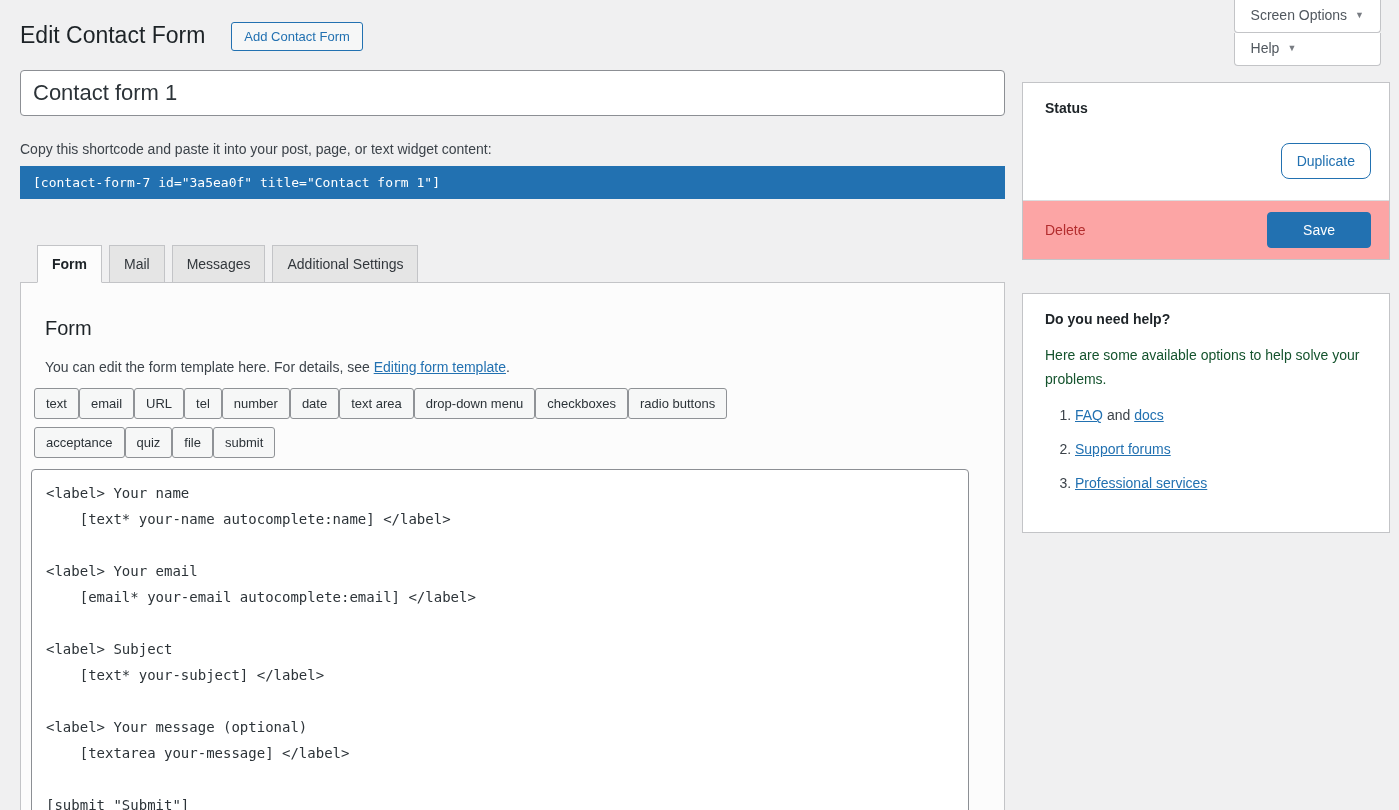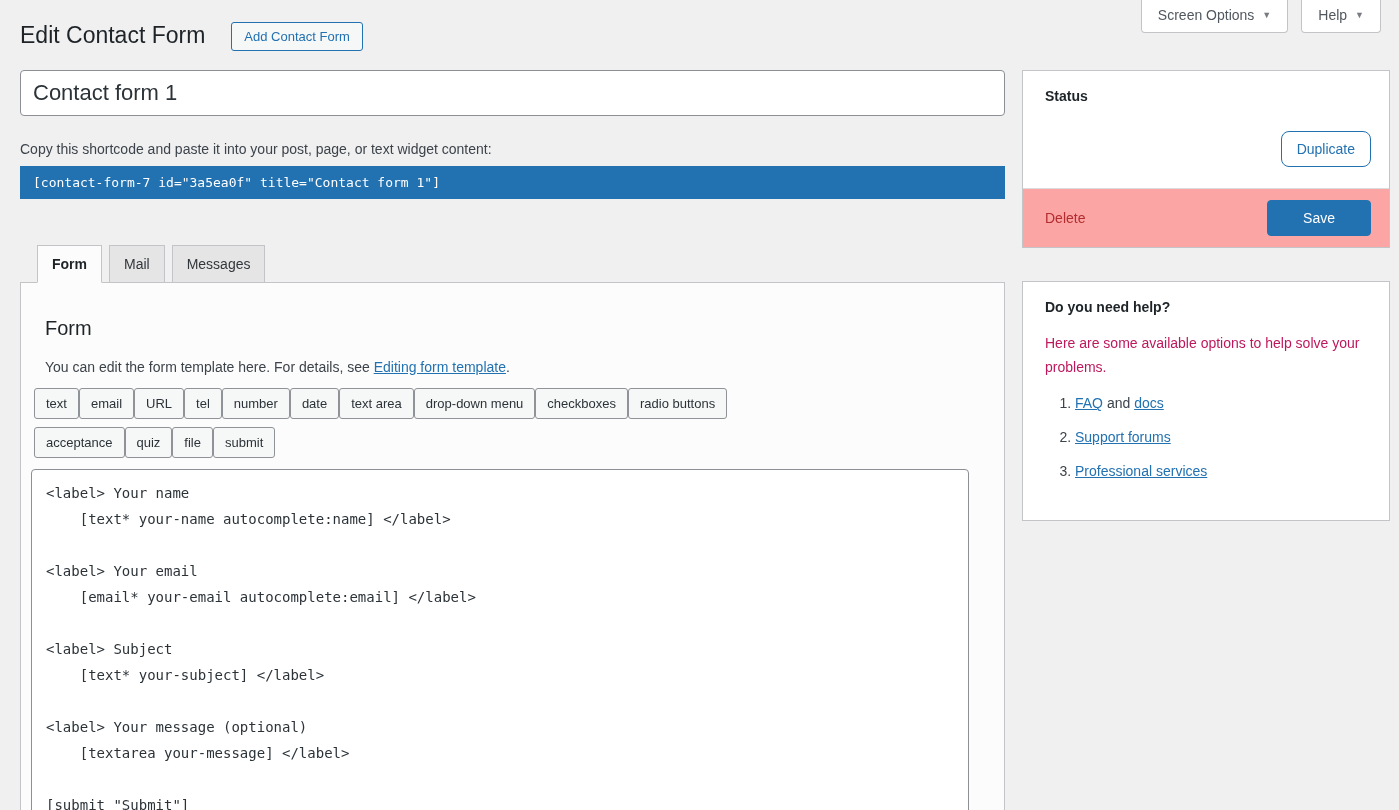--- a/index.html
+++ b/index.html
@@ -5,21 +5,21 @@
   * { box-sizing: border-box; }
   html, body { margin: 0; padding: 0; }
   body {
     width: 1399px; height: 810px; overflow: hidden; position: relative;
     background: #f0f0f1; color: #3c434a;
     font-family: "Liberation Sans", sans-serif; font-size: 13px;
   }
   a { color: #2271b1; }
 
   
-  .screen-meta { position: absolute; top: 0; right: 18px; display: flex; gap: 13px; z-index: 10; }
+  .screen-meta { position: absolute; top: 0; right: 18px; display: flex; z-index: 10; flex-direction: column; }
   .meta-toggle {
     background: #fff; border: 1px solid #c3c4c7; border-top: none;
     border-radius: 0 0 4px 4px; padding: 7px 16px 9px; font-size: 14px; color: #50575e;
     display: flex; align-items: center; gap: 8px; cursor: pointer; font-family: inherit;
   }
   .meta-toggle .chev { font-size: 9px; color: #787c82; line-height: 1; }
 
   
   .page-header { display: flex; align-items: flex-end; gap: 26px; padding: 21px 20px 0; }
   .page-title { font-size: 23px; font-weight: 400; color: #1d2327; margin: 0; line-height: 1.3; }
@@ -70,40 +70,40 @@
 
   .code-area {
     display: block; margin-top: 11px; width: 938px; max-width: 100%; height: 420px;
     border: 1px solid #8c8f94; border-radius: 4px; background: #fff; color: #2c3338;
     font-family: "DejaVu Sans Mono", monospace; font-size: 14px; line-height: 26px;
     padding: 10px 14px; resize: vertical;
   }
 
   
   .postbox { background: #fff; border: 1px solid #c3c4c7; }
-  .status-box { margin-bottom: 33px; }
+  .status-box { margin-bottom: 33px; margin-top: 12px; }
   .status-body { padding: 17px 18px 21px 22px; }
   .box-heading { font-size: 14px; font-weight: 700; color: #1d2327; margin: 0; }
   .duplicate-row { display: flex; justify-content: flex-end; margin-top: 27px; }
   .duplicate-btn {
     background: #fff; border: 1px solid #2271b1; color: #2271b1;
     border-radius: 8px; padding: 9px 15px; font-size: 14px; cursor: pointer; font-family: inherit;
   }
   .status-footer {
     display: flex; justify-content: space-between; align-items: center;
     background: #fca5a5; border-top: 1px solid #dcdcde; padding: 11px 18px 11px 22px;
   }
   .delete-link { color: #b32d2e; font-size: 14px; text-decoration: none; cursor: pointer; }
   .save-btn {
     background: #2271b1; border: 1px solid #2271b1; color: #fff;
     border-radius: 4px; padding: 9px 35px; font-size: 14px; cursor: pointer; font-family: inherit;
   }
 
   .help-box { padding: 17px 22px 25px; }
-  .help-intro { margin: 17px 0 0; font-size: 14px; line-height: 1.7; color: #be185d; }
+  .help-intro { margin: 17px 0 0; font-size: 14px; line-height: 1.7; color: #14532d; }
   .help-list { margin: 14px 0 0; padding-left: 30px; font-size: 14px; color: #3c434a; }
   .help-list li { margin-bottom: 13px; line-height: 1.5; }
 </style>
 </head>
 <body>
 
 <div class="screen-meta">
   <button class="meta-toggle">
     <span>Screen Options</span>
     <span class="chev">▼</span>
@@ -126,20 +126,21 @@
 
     <p class="shortcode-desc">Copy this shortcode and paste it into your post, page, or text widget content:</p>
     <div class="shortcode-bar">
       <input class="shortcode-input" type="text" readonly="" value="[contact-form-7 id=&quot;3a5ea0f&quot; title=&quot;Contact form 1&quot;]" style="">
     </div>
 
     <div class="tabs">
       <button class="tab active">Form</button>
       <button class="tab">Mail</button>
       <button class="tab">Messages</button>
+      <button class="tab">Additional Settings</button>
     </div>
 
     <div class="panel">
       <h2 class="panel-heading">Form</h2>
       <p class="panel-desc"><span>You can edit the form template here. For details, see </span><a href="#">Editing form template</a><span>.</span></p>
 
       <div class="tag-row">
         <button class="tag-btn">text</button>
         <button class="tag-btn">email</button>
         <button class="tag-btn">URL</button>

